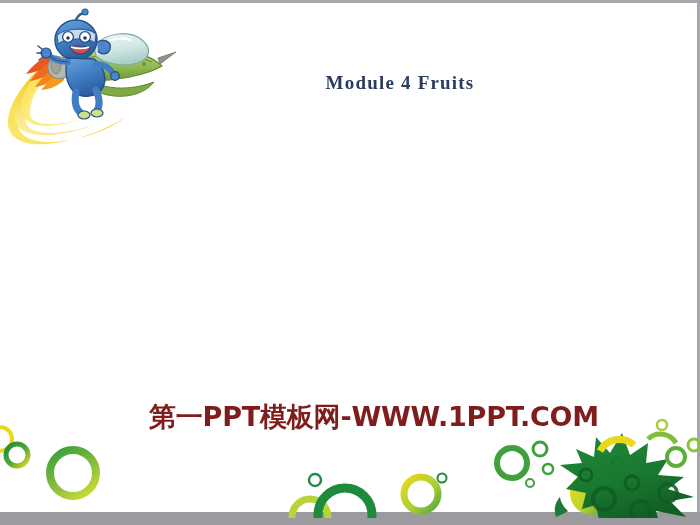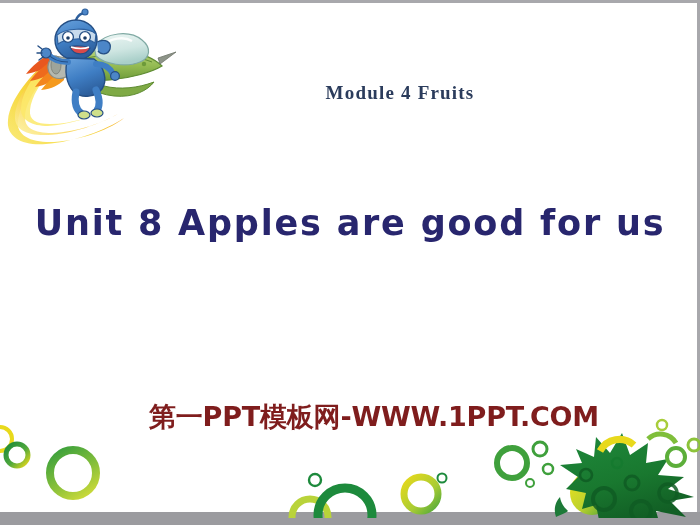--- a/index.html
+++ b/index.html
@@ -48,21 +48,21 @@
   }
   #header-cn {
     font-family: "Liberation Serif", "DejaVu Serif", serif;
     font-weight: bold;
     font-size: 17px;
     letter-spacing: 1px;
     color: #2b3c5c;
     white-space: nowrap;
   }
   #header-en {
-    margin-top: 15px;
+    margin-top: 5px;
     font-family: "Liberation Serif", "DejaVu Serif", serif;
     font-weight: bold;
     font-size: 19px;
     letter-spacing: 1.2px;
     color: #2b3c5c;
     white-space: nowrap;
   }
 
   
   #main-title {
@@ -215,21 +215,20 @@
       <path d="M94,88 C98,97 98,105 94,110" fill="none" stroke="#3f7ec4" stroke-width="7" stroke-linecap="round"></path>
       <ellipse cx="82" cy="113" rx="6" ry="4" fill="#cfe08a" stroke="#254f85" stroke-width="1.2"></ellipse>
       <ellipse cx="95" cy="111" rx="6" ry="4" fill="#cfe08a" stroke="#254f85" stroke-width="1.2"></ellipse>
     </g>
   </svg>
 
   <div id="header-block">
     <div id="header-en">Module 4  Fruits</div>
   </div>
 
-  <div id="main-title">Unit 8 Apples are good for us</div>
 
   <div id="watermark">第一PPT模板网-WWW.1PPT.COM</div>
 
   <svg id="bottom-deco" viewBox="0 0 700 120">
     <defs>
       <linearGradient id="ringA" x1="0" y1="0" x2="1" y2="1">
         <stop offset="0%" stop-color="#1d8a3c"></stop>
         <stop offset="55%" stop-color="#4fa83c"></stop>
         <stop offset="100%" stop-color="#e8d91c"></stop>
       </linearGradient>

